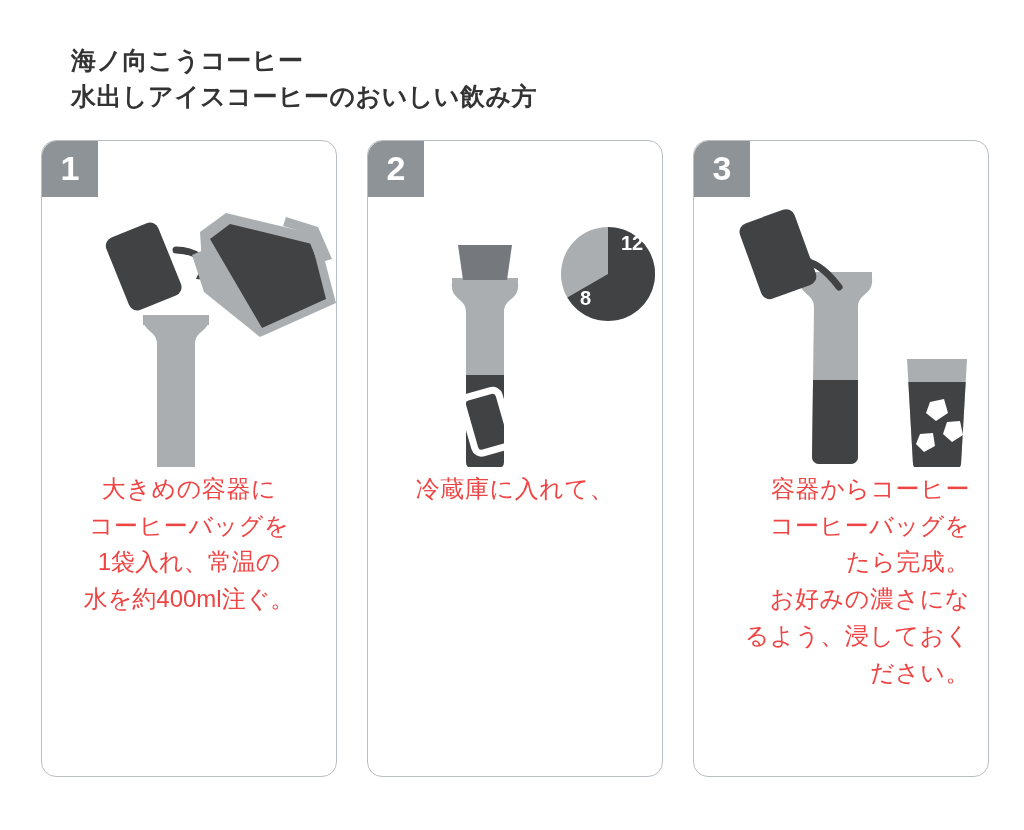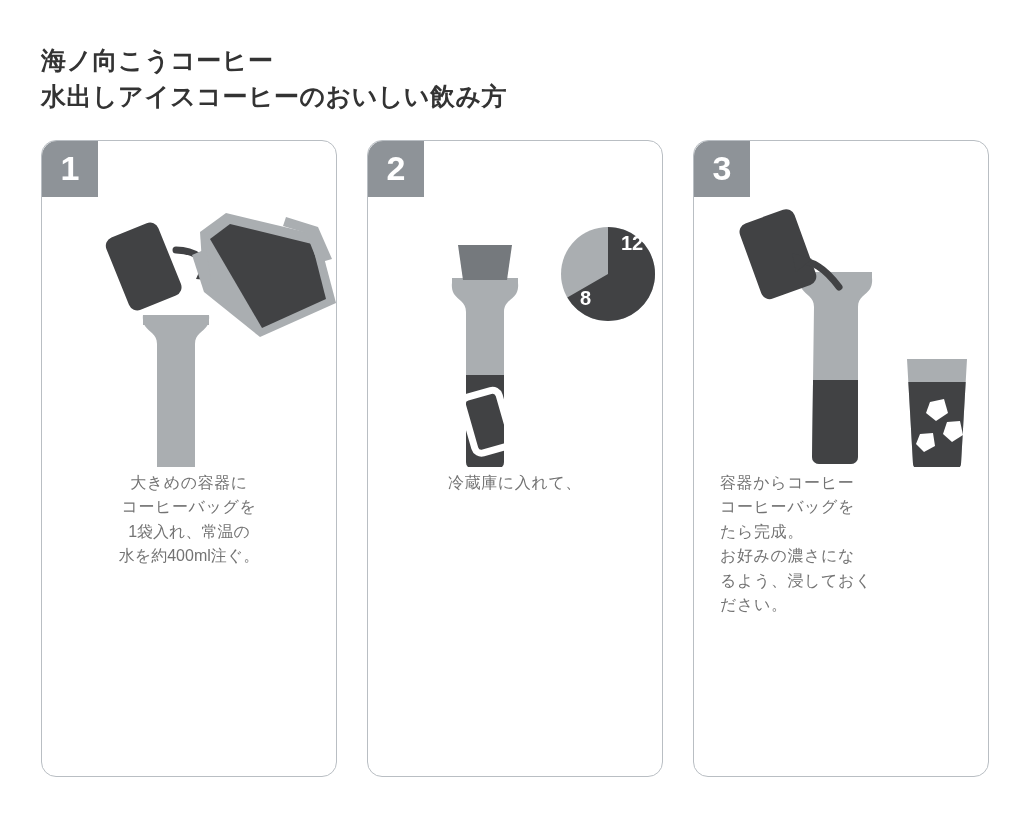--- a/index.html
+++ b/index.html
@@ -24,20 +24,21 @@
     top: 43px;
     width: 800px;
   }
   .heading .line {
     font-size: 25px;
     font-weight: bold;
     letter-spacing: 0.5px;
     line-height: 1.42;
     color: #333333;
     white-space: nowrap;
+    margin-left: 30px;
   }
 
   
   .cards {
     position: absolute;
     left: 41px;
     top: 140px;
     width: 948px;
     height: 637px;
     display: flex;
@@ -84,27 +85,27 @@
   .caption {
     position: absolute;
     left: 0;
     top: 330px;
     width: 294px;
     padding: 0 18px;
     box-sizing: border-box;
     text-align: center;
   }
   .caption .cline {
-    font-size: 16px;
+    font-size: 24px;
     line-height: 1.53;
-    color: #737373;
+    color: #ef4444;
     letter-spacing: 0.6px;
     white-space: nowrap;
   }
-  .card-3 .caption .cline { text-align: left; padding-left: 8px; }
+  .card-3 .caption .cline { text-align: right; padding-left: 8px; }
   .card-1 .caption .cline:nth-child(3),
   .card-1 .caption .cline:nth-child(4) { letter-spacing: 0px; }
 </style>
 </head>
 <body>
 
 <div class="heading">
   <div class="line">海ノ向こうコーヒー</div>
   <div class="line">水出しアイスコーヒーのおいしい飲み方</div>
 </div>

